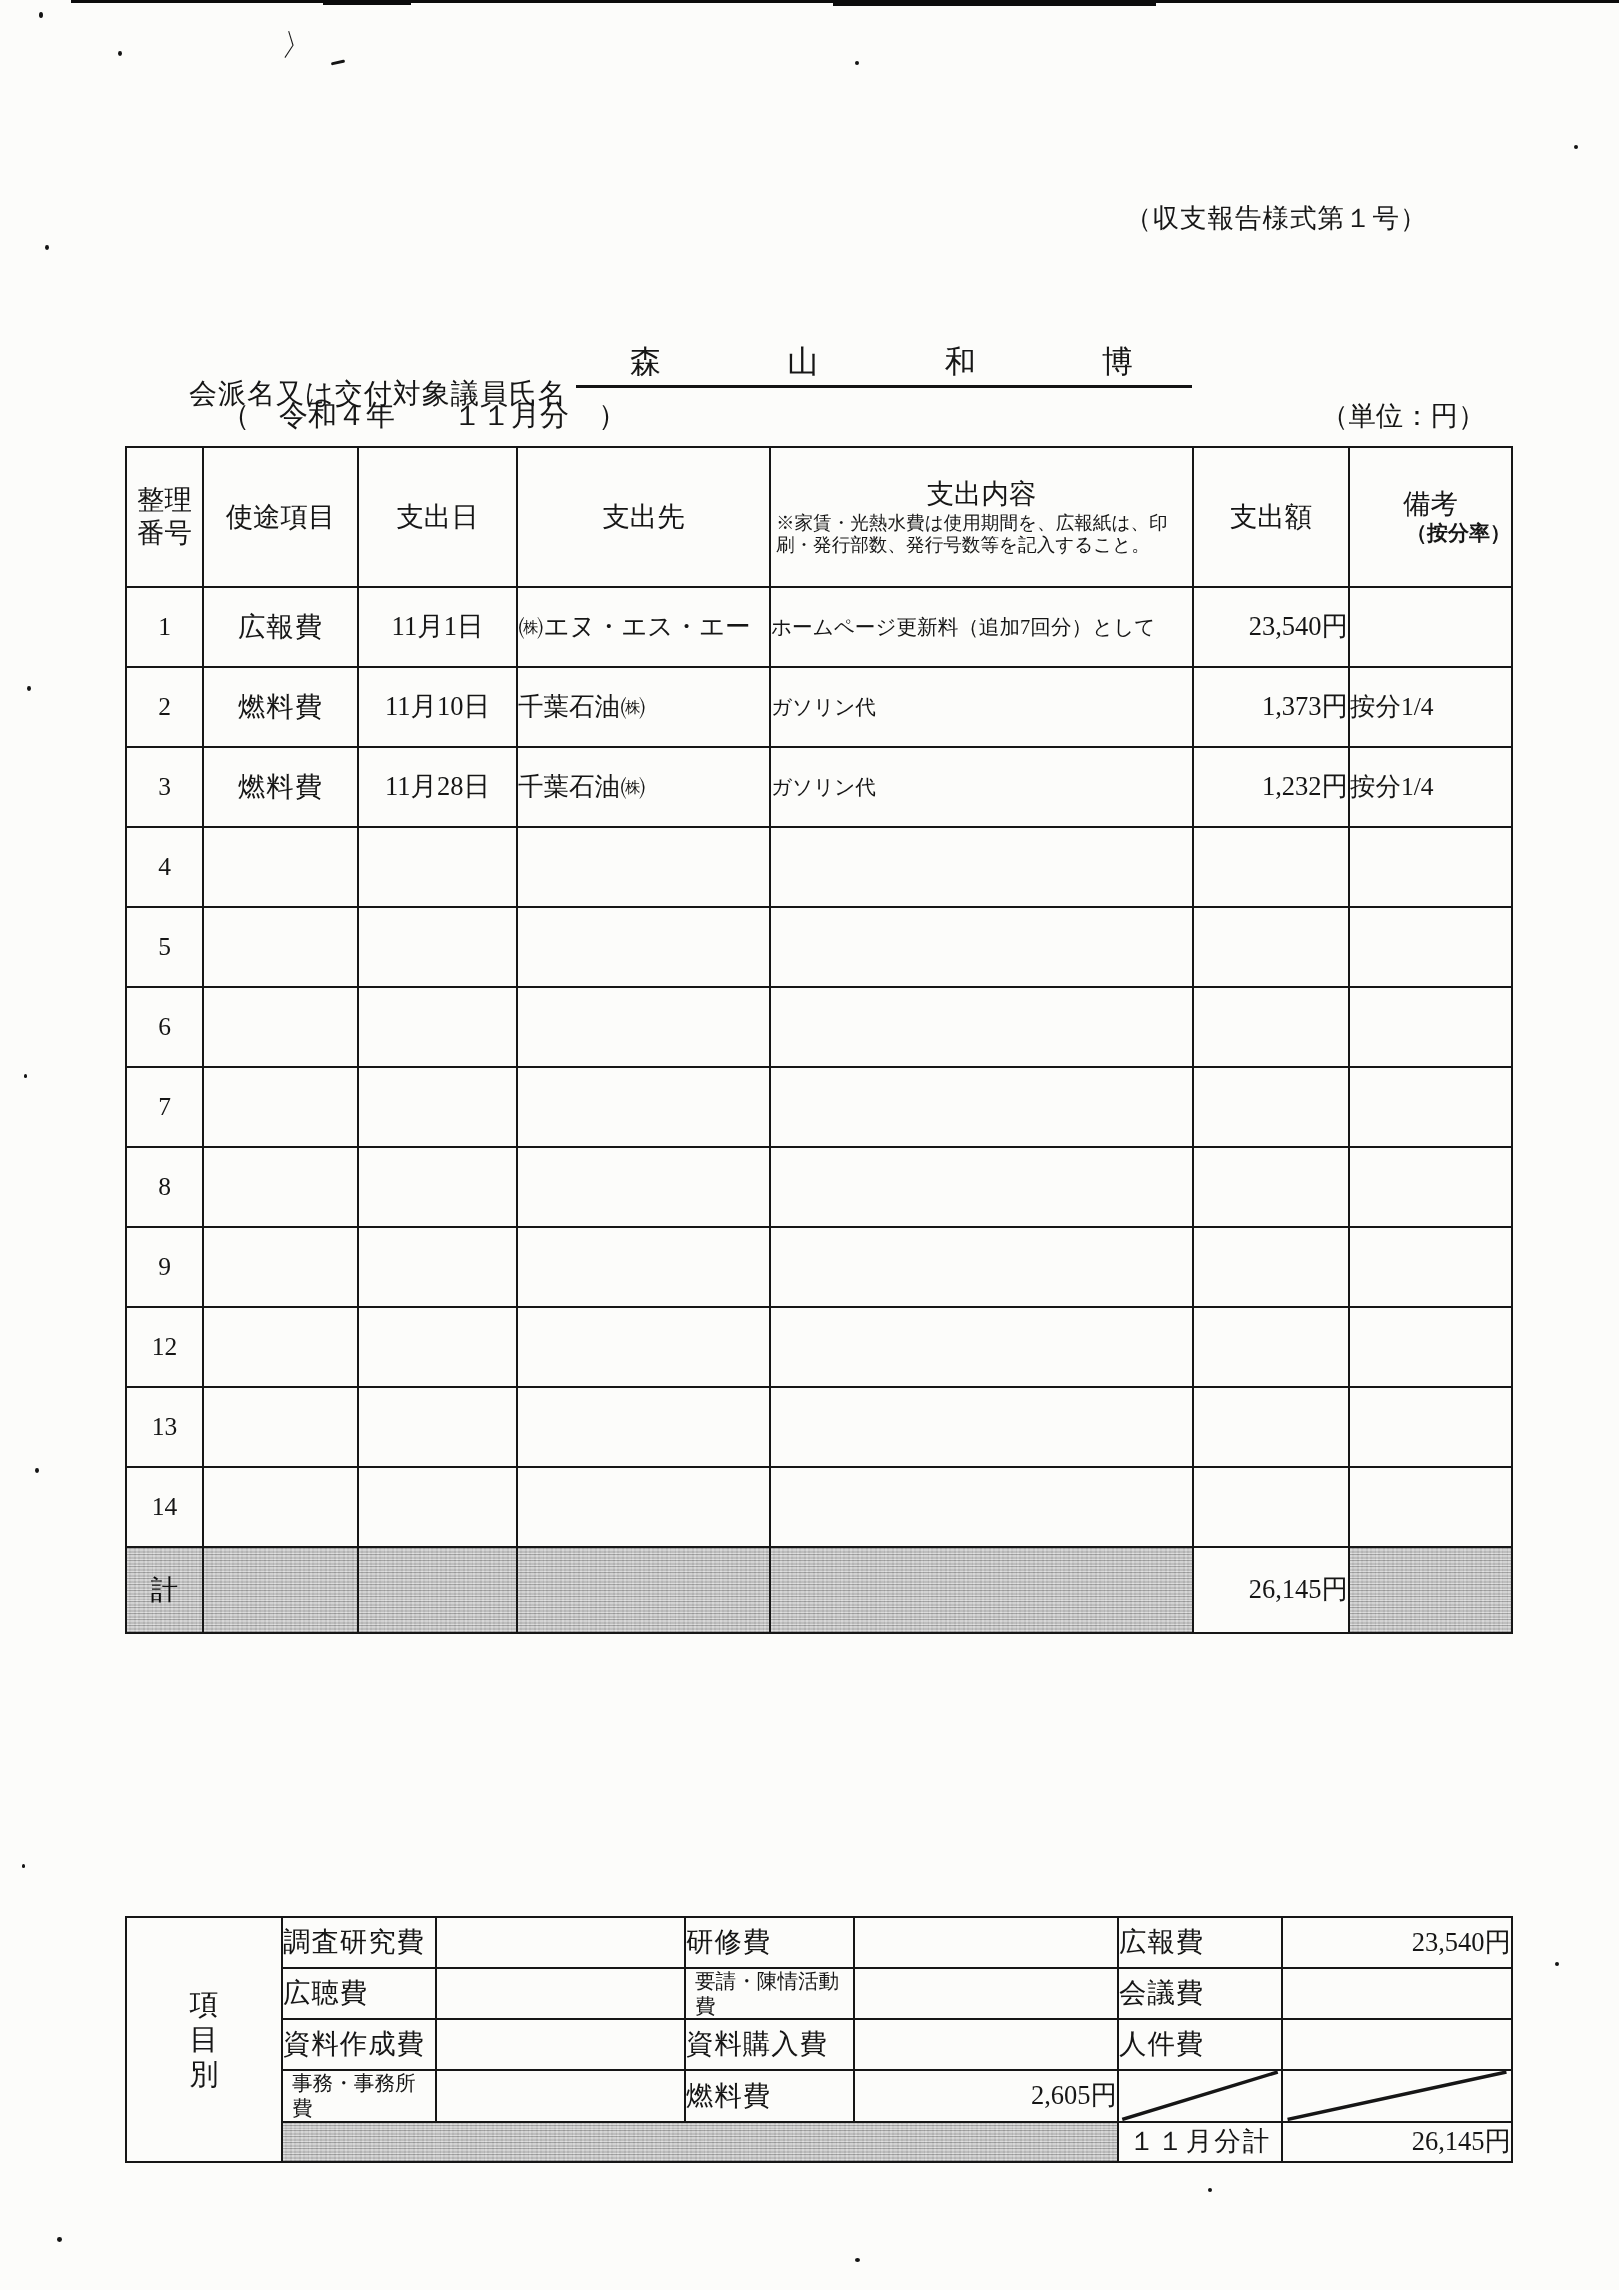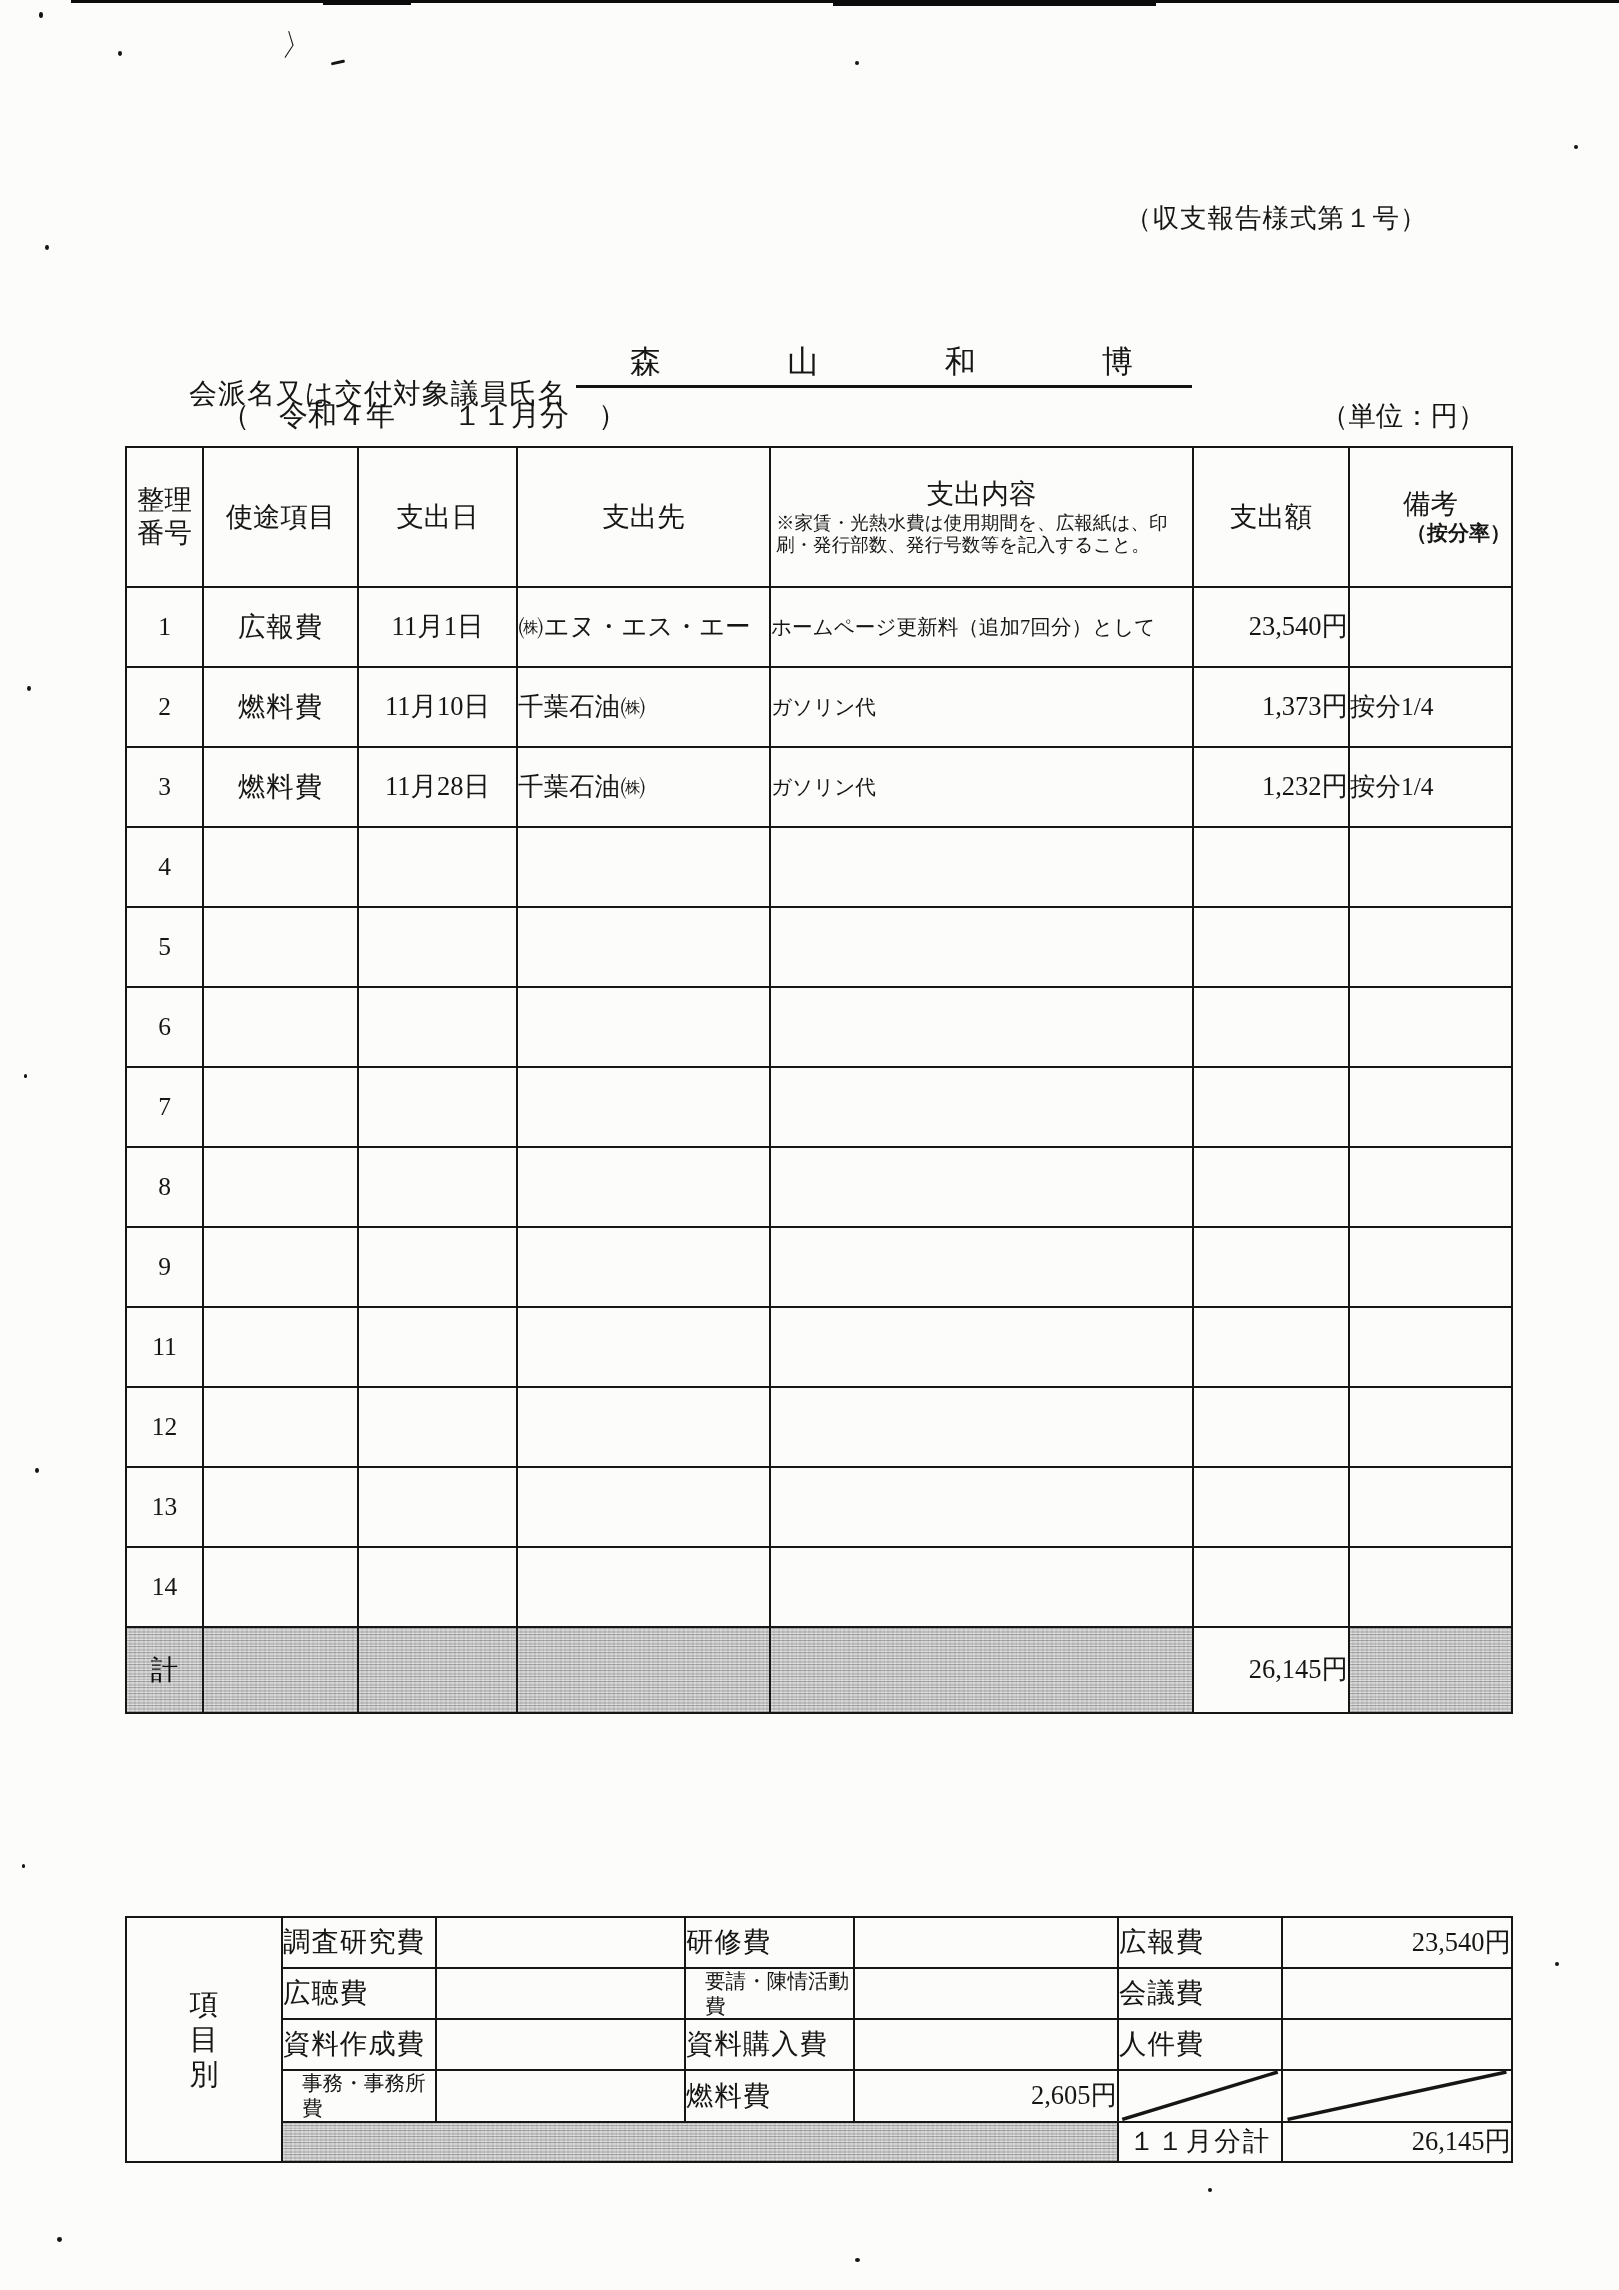--- a/index.html
+++ b/index.html
@@ -53,21 +53,21 @@
       repeating-linear-gradient(0deg, rgba(90,90,90,.38) 0 1px, rgba(235,235,235,.45) 1px 2px, rgba(150,150,150,.30) 2px 3.9px, rgba(215,215,215,.40) 3.9px 5.9px),
       repeating-linear-gradient(90deg, #d8d8d8 0 2px, #c2c2c2 2px 3.9px, #d0d0d0 3.9px 6.9px, #bdbdbd 6.9px 8.8px);
   }
   .total-label{text-align:center;font-size:27.4px;color:#0c0c0c;}
   
   .summary-table{left:125px;top:1916px;width:1385px;}
   .summary-table tr{height:51px;}
   .summary-table tr.last{height:40px;}
   .s-group{text-align:center;font-size:29px;line-height:1.55;white-space:pre-line;}
   .s-label{text-align:left;font-size:27.4px;padding-left:6.9px;letter-spacing:1px;}
-  .s-label.small{font-size:20.6px;letter-spacing:0;padding-left:19px;}
+  .s-label.small{font-size:20.6px;letter-spacing:0;padding-left:9px;}
   .s-amount{text-align:right;font-size:26.5px;padding-right:9.8px;}
   .s-total-label{text-align:center;font-size:26.5px;letter-spacing:2px;}
   td.diag{position:relative;padding:0;}
   td.diag svg{position:absolute;inset:0;width:100%;height:100%;display:block;}
 </style>
 </head>
 <body>
 
 <div class="page">
 
@@ -205,29 +205,20 @@
         <tr>
           <td class="c-no">9</td>
           <td class="c-cat"></td>
           <td class="c-date"></td>
           <td class="c-payee"></td>
           <td class="c-content"></td>
           <td class="c-amount"></td>
           <td class="c-remarks"></td>
         </tr>
         <tr>
-          <td class="c-no">11</td>
-          <td class="c-cat"></td>
-          <td class="c-date"></td>
-          <td class="c-payee"></td>
-          <td class="c-content"></td>
-          <td class="c-amount"></td>
-          <td class="c-remarks"></td>
-        </tr>
-        <tr>
           <td class="c-no">12</td>
           <td class="c-cat"></td>
           <td class="c-date"></td>
           <td class="c-payee"></td>
           <td class="c-content"></td>
           <td class="c-amount"></td>
           <td class="c-remarks"></td>
         </tr>
         <tr>
           <td class="c-no">13</td>

